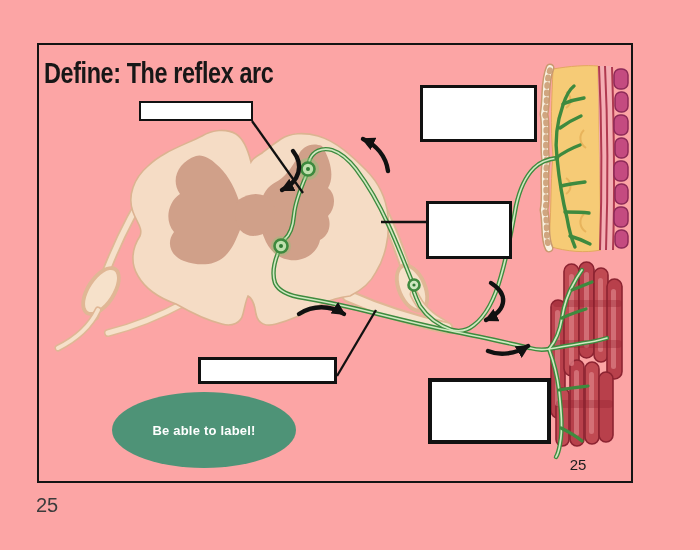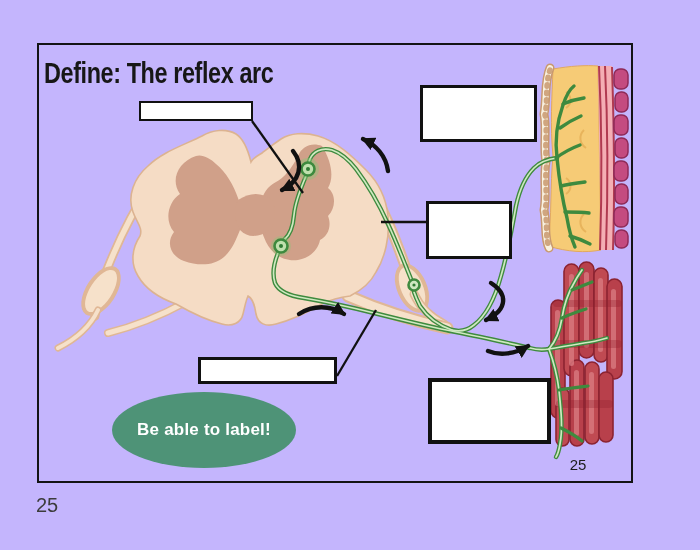--- a/index.html
+++ b/index.html
@@ -1,32 +1,32 @@
 <!DOCTYPE html>
 <html><head>
 <meta charset="utf-8">
 <style>
   html,body{margin:0;padding:0;background:#ffffff;}
-  #stage{position:relative;width:700px;height:550px;background:#c4b5fd;overflow:hidden;
+  #stage{position:relative;width:700px;height:550px;background:#fca5a5;overflow:hidden;
          font-family:"Liberation Sans",sans-serif;}
   #art{position:absolute;left:0;top:0;z-index:1;}
   .ovl{position:absolute;z-index:2;}
   #slide-frame{left:37px;top:43px;width:596px;height:440px;border:2.5px solid #141414;
                box-sizing:border-box;background:transparent;}
   #slide-title{left:44px;top:56px;width:400px;font-size:30px;font-weight:700;color:#171717;
                letter-spacing:-0.5px;transform:scaleX(0.78);transform-origin:left top;white-space:nowrap;}
   .label-box{background:#ffffff;border:3px solid #111;box-sizing:border-box;}
   #box-1{left:139px;top:101px;width:114px;height:20px;border-width:2px;}
   #box-2{left:420px;top:85px;width:117px;height:57px;}
   #box-3{left:426px;top:201px;width:86px;height:58px;}
   #box-4{left:198px;top:357px;width:139px;height:27px;}
   #box-5{left:428px;top:378px;width:123px;height:66px;border-width:4px;}
   #note-ellipse{left:112px;top:392px;width:184px;height:76px;border-radius:50%;
                 background:#4e9377;display:flex;align-items:center;justify-content:center;}
-  #note-ellipse span{color:#ffffff;font-size:17px;font-weight:700;letter-spacing:0.2px;}
+  #note-ellipse span{color:#ffffff;font-size:13px;font-weight:700;letter-spacing:0.2px;}
   #slide-page-num{left:560px;top:456px;width:36px;text-align:center;font-size:15px;color:#1c1c1c;}
   #page-num{left:36px;top:494px;font-size:20px;color:#3c3c3c;}
 </style>
 </head>
 <body>
 
 <div id="stage">
 
 <svg id="art" width="700" height="550" viewBox="0 0 700 550">
   <defs>

